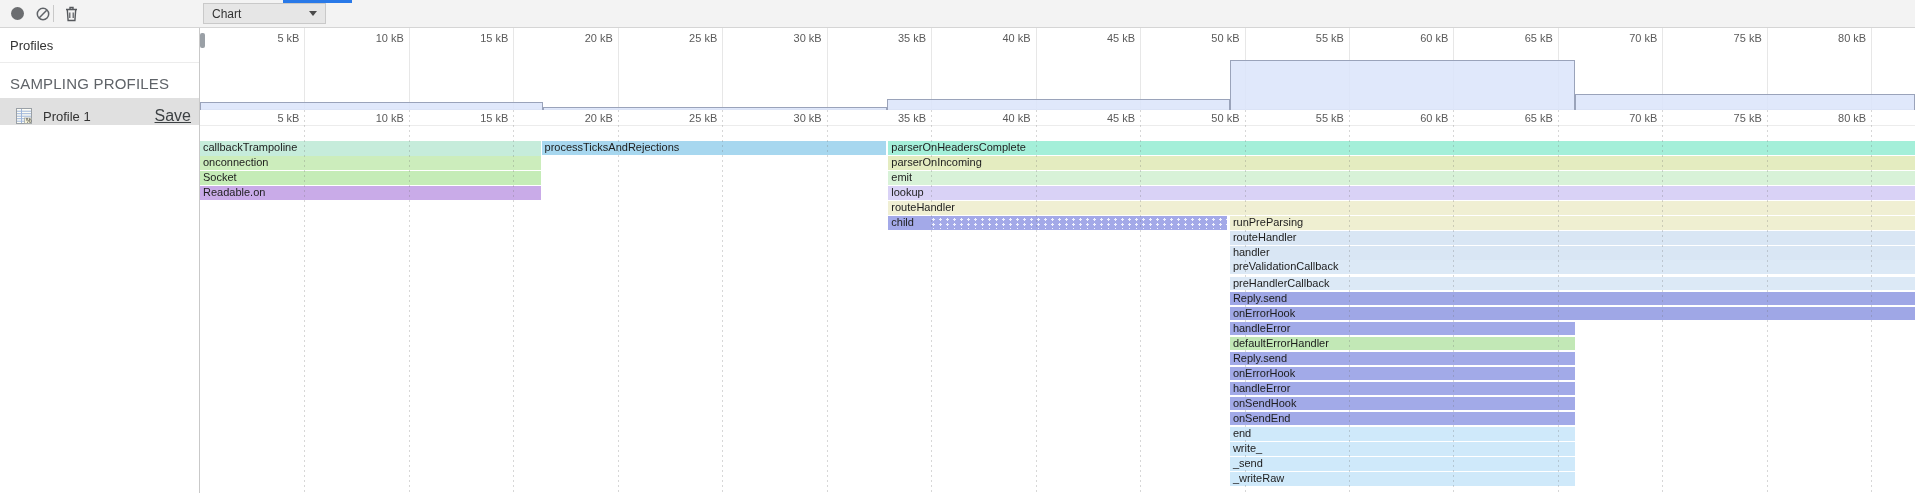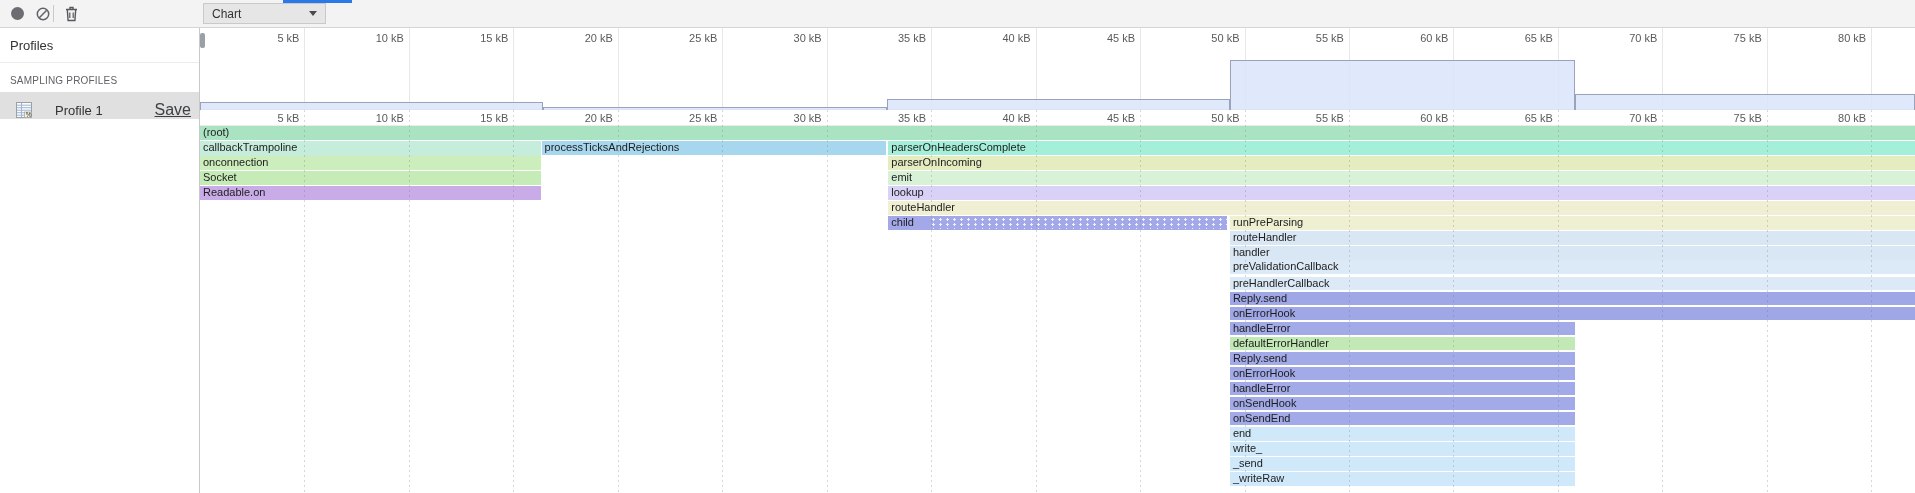--- a/index.html
+++ b/index.html
@@ -21,23 +21,23 @@
     background:#e6e6e6; border:1px solid #c9c9c9; display:flex; align-items:center;
     padding:0 8px; font-size:12px; color:#333; cursor:pointer; }
   .view-select .arrow { margin-left:auto; width:0; height:0; border-left:4px solid transparent;
     border-right:4px solid transparent; border-top:5px solid #4a4a4a; }
 
   
   .sidebar { position:absolute; left:0; top:28px; width:200px; height:465px;
     background:#fff; border-right:1px solid #c9c9c9; }
   .sb-title { padding:10px 10px 9px 10px; font-size:13px; color:#333;
     border-bottom:1px solid #ececec; }
-  .sb-section { padding:12px 10px 6px 10px; font-size:10px; color:#5f6368; letter-spacing:.2px; }
+  .sb-section { padding:12px 10px 6px 10px; font-size:15px; color:#5f6368; letter-spacing:.2px; }
   .profile-item { height:27px; background:#e0e0e0; display:flex; align-items:center;
-    padding:9px 8px 0 15px; cursor:pointer;gap:12px; }
+    padding:9px 8px 0 15px; cursor:pointer; }
   .profile-item .p-name { font-size:13px; color:#333; margin-left:9px; }
   .profile-item .p-save { margin-left:auto; font-size:16px; color:#3c4043;
     text-decoration:underline; cursor:pointer; }
 
   
   .chart { position:absolute; left:200px; top:28px; width:1715px; height:465px; background:#fff; }
   .overview { position:absolute; left:0; top:0; width:1715px; height:82px;
     border-bottom:1px solid #dadada; }
   .ov-grid-line { position:absolute; top:0; width:1px; height:82px; background:#e7e7e7; }
   .ov-step { position:absolute; background:rgba(219,228,250,0.85);
@@ -159,21 +159,20 @@
       <div class="tick-label" style="left: 935.05px;">45 kB</div>
       <div class="tick-label" style="left: 1039.5px;">50 kB</div>
       <div class="tick-label" style="left: 1143.95px;">55 kB</div>
       <div class="tick-label" style="left: 1248.4px;">60 kB</div>
       <div class="tick-label" style="left: 1352.85px;">65 kB</div>
       <div class="tick-label" style="left: 1457.3px;">70 kB</div>
       <div class="tick-label" style="left: 1561.75px;">75 kB</div>
       <div class="tick-label" style="left: 1666.2px;">80 kB</div>
     </div>
   <div class="rows" id="rows">
-      <div class="flame-bar" style="left: 0px; width: 1715.07px; top: 0px; height: 13.5px; background: rgb(169, 227, 194);">(root)</div>
       <div class="flame-bar" style="left: 0px; width: 340.507px; top: 15.05px; height: 26px; background: rgb(198, 236, 219);">callbackTrampoline</div>
       <div class="flame-bar" style="left: 341.551px; width: 344.685px; top: 15.05px; height: 13.5px; background: rgb(167, 215, 239);">processTicksAndRejections</div>
       <div class="flame-bar" style="left: 688.326px; width: 1026.74px; top: 15.05px; height: 13.5px; background: rgb(164, 239, 217);">parserOnHeadersComplete</div>
       <div class="flame-bar" style="left: 0px; width: 340.507px; top: 30.1px; height: 13.5px; background: rgb(204, 237, 188);">onconnection</div>
       <div class="flame-bar" style="left: 0px; width: 340.507px; top: 45.15px; height: 13.5px; background: rgb(197, 236, 183);">Socket</div>
       <div class="flame-bar" style="left: 688.326px; width: 1026.74px; top: 30.1px; height: 13.5px; background: rgb(228, 236, 192);">parserOnIncoming</div>
       <div class="flame-bar" style="left: 688.326px; width: 1026.74px; top: 45.15px; height: 13.5px; background: rgb(216, 242, 216);">emit</div>
       <div class="flame-bar" style="left: 0px; width: 340.507px; top: 60.2px; height: 13.5px; background: rgb(201, 171, 232);">Readable.on</div>
       <div class="flame-bar" style="left: 688.326px; width: 1026.74px; top: 60.2px; height: 13.5px; background: rgb(217, 210, 246);">lookup</div>
       <div class="flame-bar" style="left: 688.326px; width: 1026.74px; top: 75.25px; height: 13.5px; background: rgb(240, 239, 211);">routeHandler</div>

